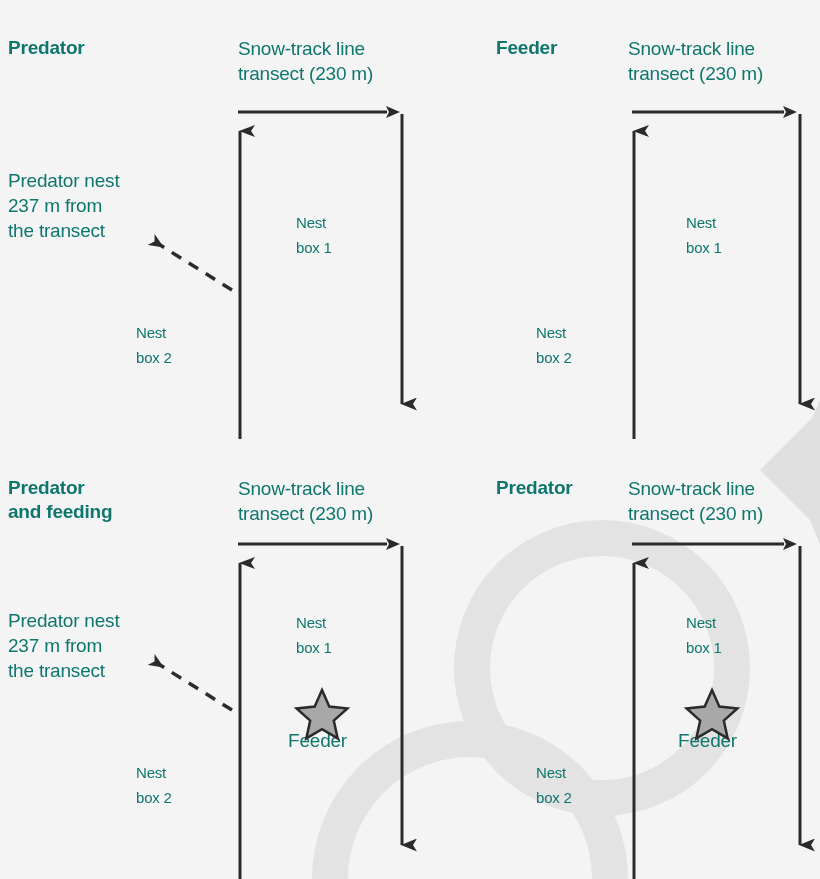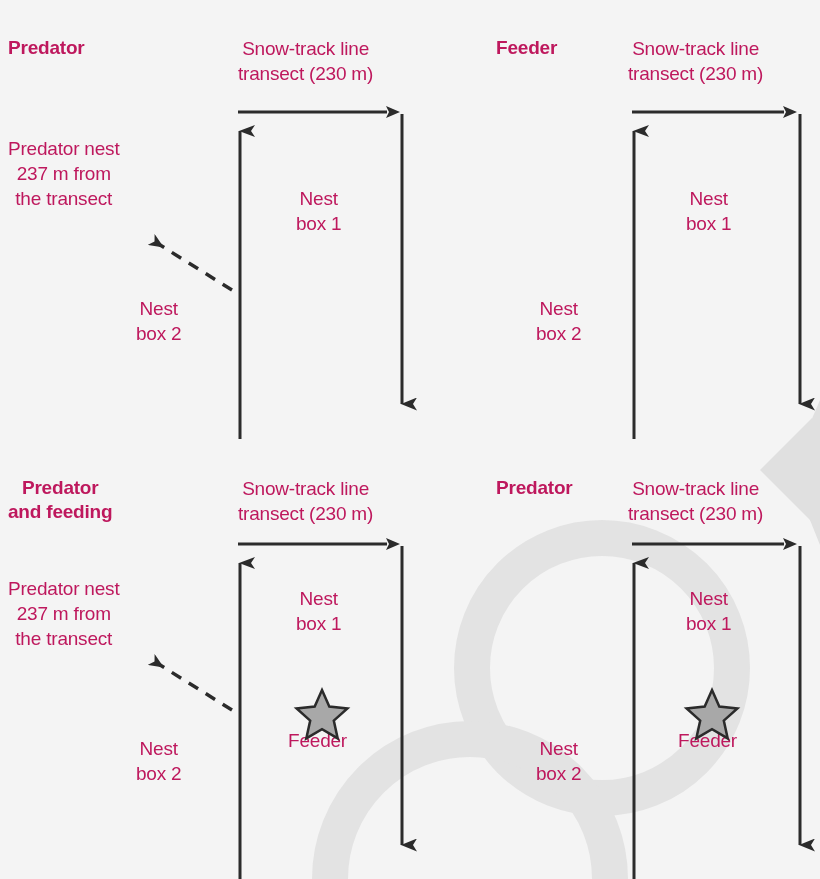--- a/index.html
+++ b/index.html
@@ -6,23 +6,22 @@
     margin: 0;
     padding: 0;
     background: #f4f4f4;
   }
   #root {
     position: relative;
     width: 820px;
     height: 879px;
     background: #f4f4f4;
     font-family: "Liberation Sans", sans-serif;
-    color: #be185d;
+    color: #0f766e;
     overflow: hidden;
-    text-align: center;
   }
 
   
   .watermark {
     position: absolute;
     inset: 0;
     pointer-events: none;
     z-index: 0;
   }
 
@@ -55,33 +54,34 @@
     line-height: 25px;
     white-space: pre-line;
     letter-spacing: -0.2px;
   }
   .tl-left  { left: 238px; top: 36px; }
   .tl-right { left: 218px; top: 36px; }
 
   .predator-note {
     position: absolute;
     left: 8px;
-    top: 136px;
+    top: 168px;
     font-size: 19px;
     line-height: 25px;
     white-space: pre-line;
     letter-spacing: -0.2px;
   }
 
   .nest-label {
     position: absolute;
-    font-size: 19px;
-    line-height: 25px;
-    white-space: pre-line;
-    letter-spacing: -0.2px;
+    font-size: 15px;
+    line-height: 25px;
+    white-space: pre-line;
+    letter-spacing: -0.2px;
+    margin-top: 24px;
   }
   .nb1-left  { left: 296px; top: 186px; }
   .nb1-right { left: 276px; top: 186px; }
   .nb2-left  { left: 136px; top: 296px; }
   .nb2-right { left: 126px; top: 296px; }
 
   .feeder-label {
     position: absolute;
     font-size: 19px;
     line-height: 25px;

